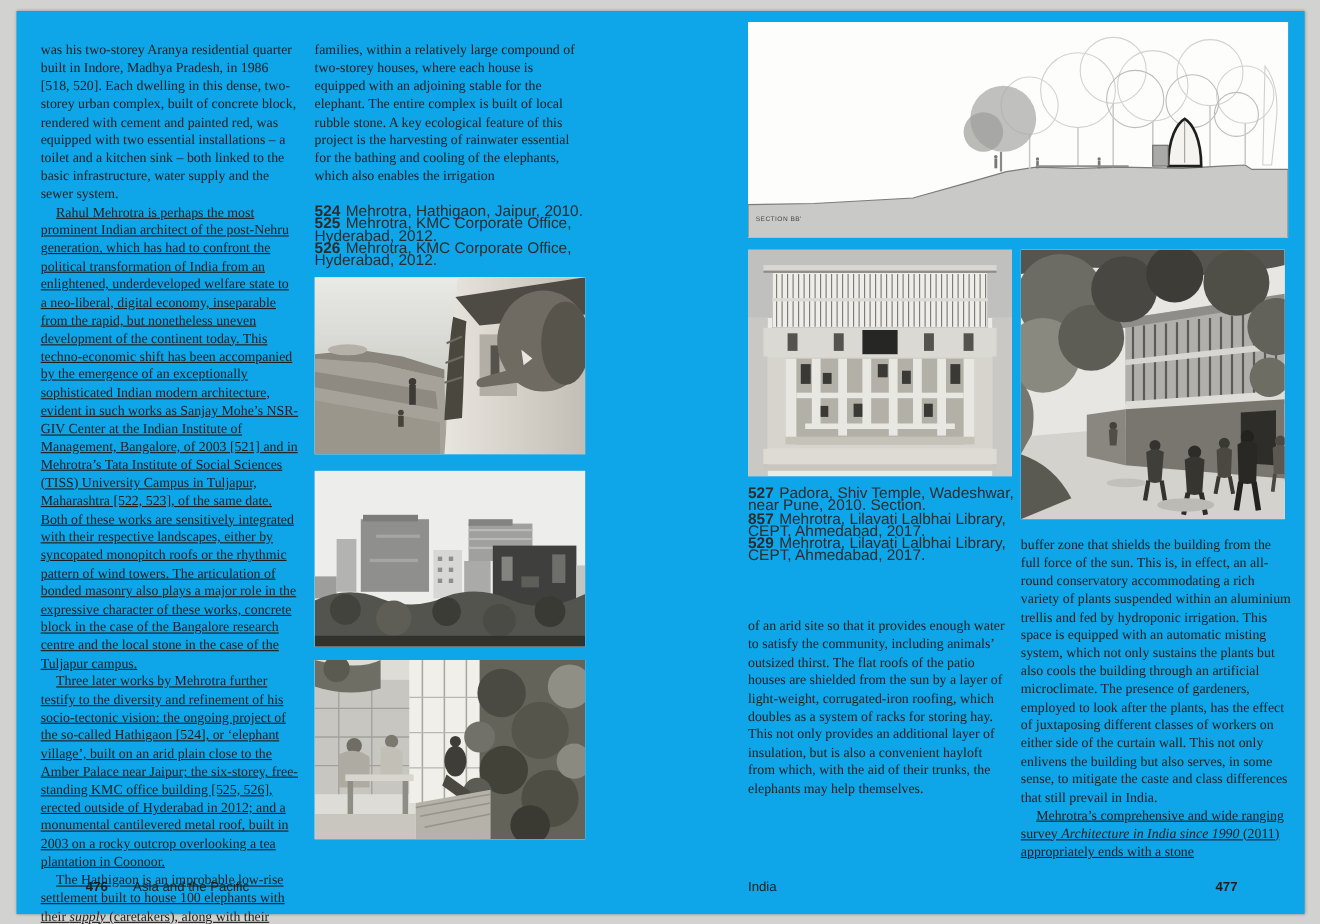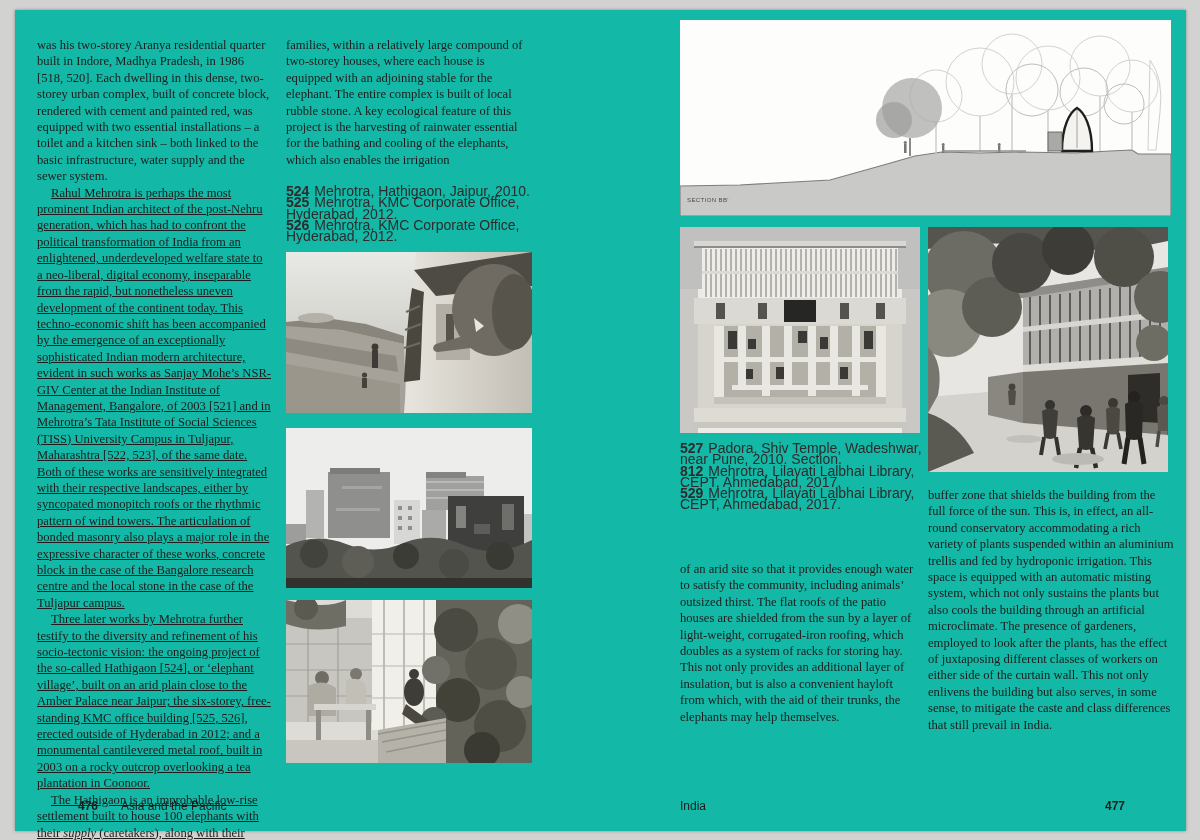--- a/index.html
+++ b/index.html
@@ -1,18 +1,18 @@
 <!DOCTYPE html>
 <html><head>
 <meta charset="utf-8">
 <style>
   html,body{margin:0;padding:0;}
   body{width:1200px;height:840px;background:#d2d2d1;font-family:"Liberation Serif",serif;}
   .spread{position:relative;width:1200px;height:840px;background:#d2d2d1;overflow:hidden;}
-  .page{position:absolute;left:15px;top:10px;width:1171px;height:821px;background:#14b8a6;box-shadow:0 0 3px rgba(0,0,0,.35);}
+  .page{position:absolute;left:15px;top:10px;width:1171px;height:821px;background:#0ea5e9;box-shadow:0 0 3px rgba(0,0,0,.35);}
   .bodycol{position:absolute;color:#1d1d1d;font-size:12.6px;line-height:16.4px;text-align:left;}
   .bodycol p{margin:0;}
   .bodycol p.ind{text-indent:14px;text-decoration:underline;}
   .it{font-style:italic;}
   .caps{position:absolute;font-family:"Liberation Sans",sans-serif;font-size:14px;line-height:11.3px;color:#2c2c2c;}
   .caps .crow{margin:0 0 0 0;}
   .caps .cnum{font-weight:bold;margin-right:5px;}
   .photo{position:absolute;overflow:hidden;background:#e6e5e2;}
   .photo svg{display:block;width:100%;height:100%;}
   .footer{position:absolute;font-family:"Liberation Sans",sans-serif;font-size:12px;color:#1d1d1d;}
@@ -292,29 +292,30 @@
           <circle cx="84" cy="160" r="3.4" fill="#44423c"></circle>
           <path d="M80,164 q4,-3 8,0 l-1,14 h-6 Z" fill="#504e47"></path>
         </g>
         <ellipse cx="150" cy="232" rx="26" ry="6" fill="#bcbab4"></ellipse>
         <ellipse cx="96" cy="212" rx="18" ry="4" fill="#c2c0ba"></ellipse>
       </svg>
     </div>
 
     <div class="caps" style="left:665px;top:433px;width:252px;">
       <div class="crow"><span class="cnum">527</span><span>Padora, Shiv Temple, Wadeshwar, near Pune, 2010. Section.</span></div>
-      <div class="crow"><span class="cnum">812</span><span>Mehrotra, Lilavati Lalbhai Library, CEPT, Ahmedabad, 2017.</span></div>
+      <div class="crow"><span class="cnum">857</span><span>Mehrotra, Lilavati Lalbhai Library, CEPT, Ahmedabad, 2017.</span></div>
       <div class="crow"><span class="cnum">529</span><span>Mehrotra, Lilavati Lalbhai Library, CEPT, Ahmedabad, 2017.</span></div>
     </div>
 
     <div class="bodycol" style="left:665px;top:551px;width:238px;">
       <p>of an arid site so that it provides enough water to satisfy the community, including animals’ outsized thirst. The flat roofs of the patio houses are shielded from the sun by a layer of light-weight, corrugated-iron roofing, which doubles as a system of racks for storing hay. This not only provides an additional layer of insulation, but is also a convenient hayloft from which, with the aid of their trunks, the elephants may help themselves.</p>
     </div>
 
     <div class="bodycol" style="left:913px;top:477px;width:246px;">
       <p>buffer zone that shields the building from the full force of the sun. This is, in effect, an all-round conservatory accommodating a rich variety of plants suspended within an aluminium trellis and fed by hydroponic irrigation. This space is equipped with an automatic misting system, which not only sustains the plants but also cools the building through an artificial microclimate. The presence of gardeners, employed to look after the plants, has the effect of juxtaposing different classes of workers on either side of the curtain wall. This not only enlivens the building but also serves, in some sense, to mitigate the caste and class differences that still prevail in India.</p>
+      <p class="ind"><span>Mehrotra’s comprehensive and wide ranging survey </span><span class="it">Architecture in India since 1990</span><span> (2011) appropriately ends with a stone</span></p>
     </div>
 
     <div class="footer" style="left:665px;top:789px;">India</div>
     <div class="footer bold" style="left:1090px;top:789px;">477</div>
 
   </div>
 </div>
 
 </body></html>

